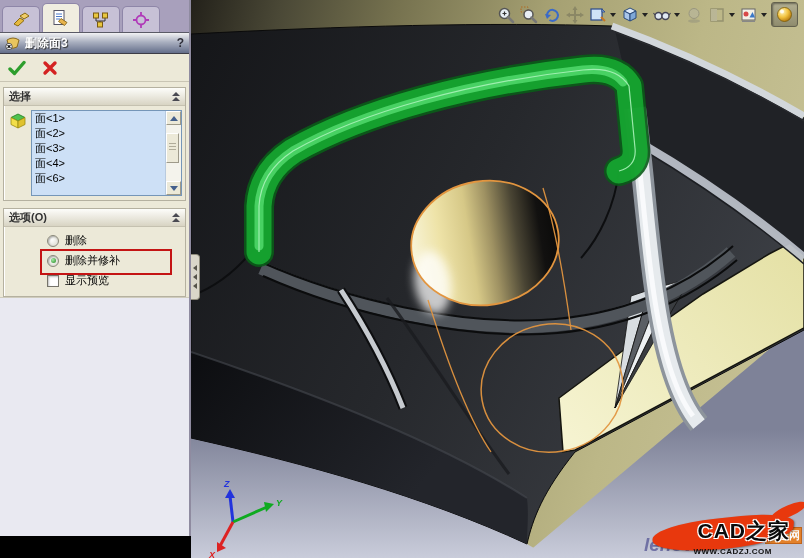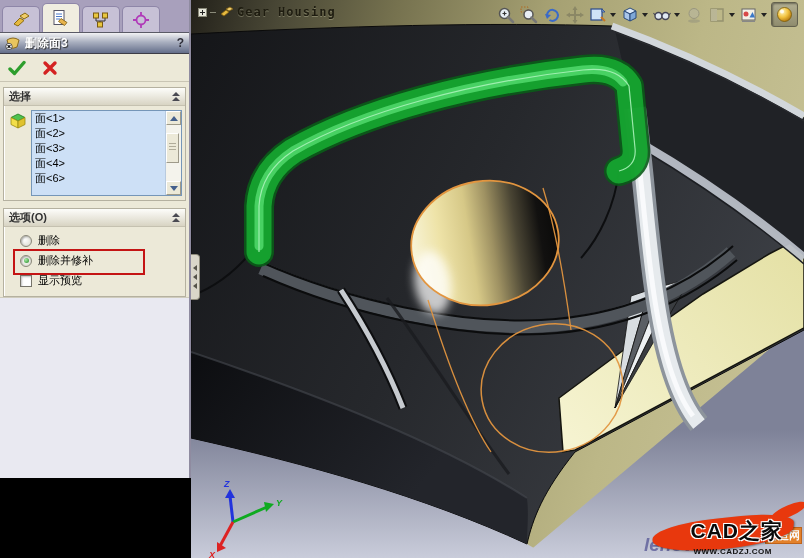--- a/index.html
+++ b/index.html
@@ -1,20 +1,20 @@
 <!DOCTYPE html>
 <html><head>
 <meta charset="utf-8">
 <style>
   html,body{margin:0;padding:0;}
   body{width:804px;height:558px;overflow:hidden;font-family:"Liberation Sans",sans-serif;background:#000;}
   .app{display:flex;width:804px;height:558px;}
 
   
-  .panel{width:191px;min-width:191px;height:478px;background:#ece9d8;display:flex;flex-direction:column;
+  .panel{width:191px;min-width:191px;height:536px;background:#ece9d8;display:flex;flex-direction:column;
          border-right:2px solid #8f8ba0;box-sizing:border-box;position:relative;}
   .tabbar{height:32px;background:#a8a0bc;display:flex;align-items:flex-end;padding-left:2px;gap:2px;}
   .tab{width:38px;height:26px;background:#c7c1d6;border:1px solid #8e86a8;border-bottom:none;
        border-radius:5px 5px 0 0;display:flex;align-items:center;justify-content:center;box-sizing:border-box;}
   .tab.active{background:#f0ede0;height:29px;}
   .titlebar{height:20px;background:linear-gradient(#f2f2f4 0%,#aab0c0 45%,#646e8a 100%);
             border-top:1px solid #5a5a66;border-bottom:1px solid #3c3c46;display:flex;align-items:center;
             padding:0 5px;gap:4px;}
   .titlebar .title{flex:1;font-size:12px;font-weight:bold;color:#fff;text-shadow:1px 1px 1px #333;}
   .titlebar .help{font-size:12px;font-weight:bold;color:#2e2e38;cursor:default;}
@@ -33,21 +33,21 @@
   .scrollbar{width:15px;background:#f4f3ec;display:flex;flex-direction:column;border-left:1px solid #b8cade;}
   .sb-btn{height:14px;background:#ece9d8;border:1px solid;border-color:#fff #9e9a8a #9e9a8a #fff;
           display:flex;align-items:center;justify-content:center;box-sizing:border-box;}
   .tri-up{width:0;height:0;border-left:4px solid transparent;border-right:4px solid transparent;border-bottom:5px solid #44608c;}
   .tri-down{width:0;height:0;border-left:4px solid transparent;border-right:4px solid transparent;border-top:5px solid #44608c;}
   .sb-track{flex:1;position:relative;}
   .sb-thumb{position:absolute;top:8px;left:0;width:13px;height:30px;background:#ece9d8;
             border:1px solid;border-color:#fff #9e9a8a #9e9a8a #fff;box-sizing:border-box;}
   .sb-thumb i{display:block;height:1px;background:#b0ac9a;margin:2px 2px 0 2px;}
   .sb-thumb i:first-child{margin-top:9px;}
-  .opt-body{padding:5px 4px 7px 16px;display:flex;flex-direction:column;gap:3px;}
+  .opt-body{padding:5px 4px 7px 16px;display:flex;flex-direction:column;gap:3px;margin-left:27px;}
   .opt-row{display:flex;align-items:center;gap:6px;height:17px;position:relative;}
   .opt-row .lbl{font-size:11px;color:#000;}
   .radio{width:12px;height:12px;border-radius:50%;background:radial-gradient(circle at 35% 35%,#fff,#d8d8cc);
          border:1px solid #8a887a;box-shadow:inset 1px 1px 2px rgba(0,0,0,.3);box-sizing:border-box;
          display:flex;align-items:center;justify-content:center;}
   .radio.selected::after{content:"";width:5px;height:5px;border-radius:50%;
          background:radial-gradient(circle at 35% 35%,#a8eaa8,#1f8a1f);}
   .checkbox{width:12px;height:12px;background:#fff;border:1px solid #76746a;
             box-shadow:inset 1px 1px 2px rgba(0,0,0,.25);box-sizing:border-box;}
   .annotation{position:absolute;left:-7px;top:-3px;width:128px;height:22px;border:2px solid #c41414;pointer-events:none;}
@@ -84,21 +84,21 @@
   
   .logo{position:absolute;right:2px;bottom:0;width:160px;height:56px;z-index:7;}
   .logo .brand{position:absolute;left:2px;bottom:2px;font-size:19px;font-weight:bold;font-style:italic;
                color:#2e2e7e;opacity:.55;}
   .logo .site{position:absolute;right:0;bottom:14px;display:flex;gap:1px;opacity:.9;}
   .logo .site span{background:#e87a18;color:#fff;font-size:11px;font-weight:bold;padding:0 1px;border:1px solid #c05a08;}
   .swoosh{position:absolute;right:8px;bottom:9px;width:142px;height:31px;background:#e8380d;
           border-radius:48% 42% 52% 58%;transform:rotate(-6deg) skewX(-10deg);box-shadow:1px 1px 2px rgba(0,0,0,.4);}
   .swoosh::after{content:"";position:absolute;right:-12px;top:-6px;width:36px;height:12px;background:#e8380d;
           border-radius:50%;transform:rotate(-18deg);}
-  .logo-text{position:absolute;right:19px;bottom:13px;font-size:21px;font-weight:bold;color:#0a0a0a;
+  .logo-text{position:absolute;right:12px;bottom:13px;font-size:21px;font-weight:bold;color:#0a0a0a;
              text-shadow:-1px -1px 0 #fff,1px -1px 0 #fff,-1px 1px 0 #fff,1px 1px 0 #fff;letter-spacing:1px;z-index:2;}
   .logo-url{position:absolute;right:30px;bottom:2px;font-size:8px;font-weight:bold;color:#111;letter-spacing:.5px;z-index:2;}
 </style>
 </head>
 <body>
 
 <div class="app">
 
   <div class="panel">
 
@@ -336,29 +336,20 @@
         <line x1="0" y1="0" x2="34" y2="-15" stroke="#0faa20" stroke-width="3"></line>
         <polygon points="41,-18 31,-20 33,-10" fill="#0faa20"></polygon>
         <line x1="0" y1="0" x2="-13" y2="24" stroke="#dd2222" stroke-width="3"></line>
         <polygon points="-16,30 -16,20 -7,26" fill="#dd2222"></polygon>
         <text x="-9" y="-35" fill="#2233dd">Z</text>
         <text x="43" y="-16" fill="#0faa20">Y</text>
         <text x="-24" y="36" fill="#dd2222">X</text>
       </g>
     </svg>
 
-    <div class="tree-root">
-      <span class="plusbox"></span>
-      <span class="tree-dash"></span>
-      <svg width="15" height="13" viewBox="0 0 15 13">
-        <path d="M2 8 L7 4 L10 6 L5 10 Z" fill="#e6b93f" stroke="#7a5a10" stroke-width=".8"></path>
-        <path d="M7 3 l4 -2 3 2 -4 2 z" fill="#f0cd6a" stroke="#7a5a10" stroke-width=".8"></path>
-      </svg>
-      <span class="tree-label">Gear Housing</span>
-    </div>
 
     <div class="vtoolbar">
       <span class="vicon">
         <svg width="18" height="18">
             <circle cx="7.5" cy="7.5" r="5" fill="#e8eef4" stroke="#555" stroke-width="1.5"></circle>
             <path d="M7.5 5.5 V9.5 M5.5 7.5 H9.5" stroke="#333" stroke-width="1.2"></path>
             <path d="M11 11 L16 16" stroke="#777" stroke-width="2.5" stroke-linecap="round"></path>
           </svg>
       </span>
       <span class="vicon">

